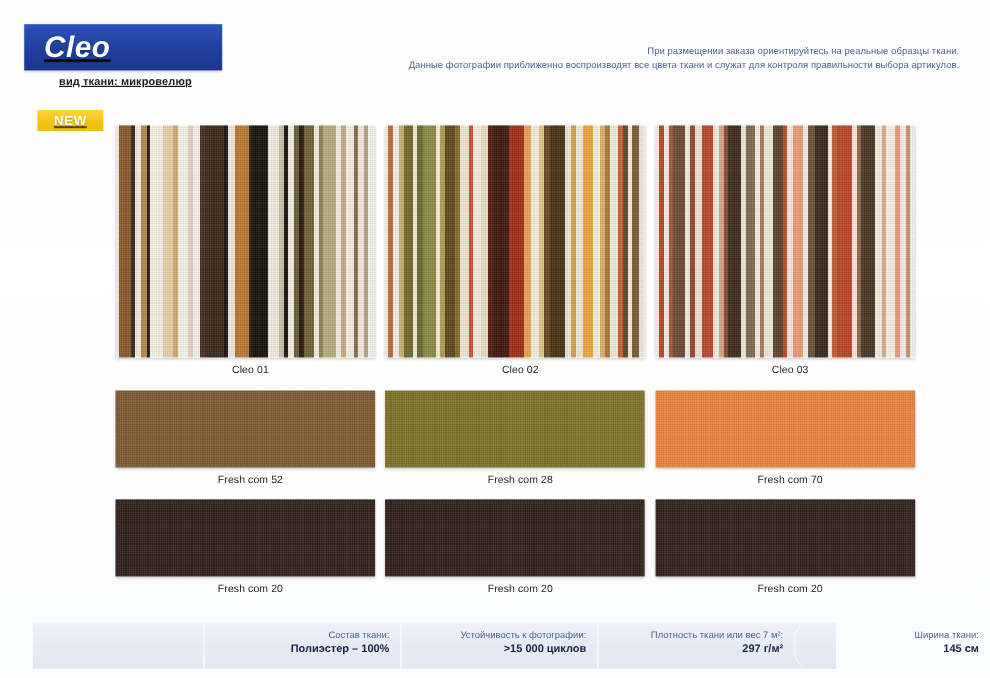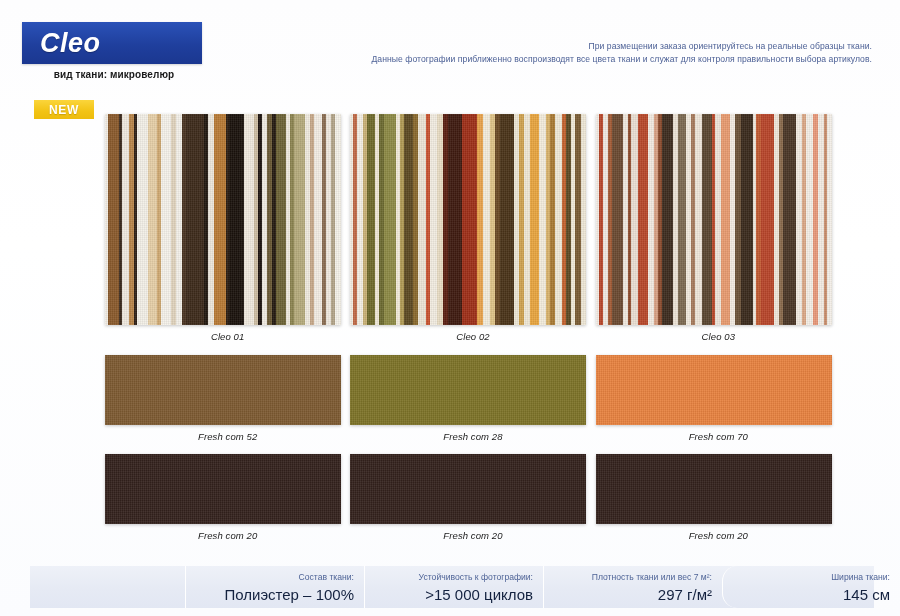--- a/index.html
+++ b/index.html
@@ -22,20 +22,21 @@
     height: 616px;
     background: linear-gradient(180deg, #fdfdfe 0%, #ffffff 40%, #fbfcfe 100%);
   }
 
   
   .brand-block {
     position: absolute;
     left: 22px;
     top: 22px;
     width: 184px;
+    text-decoration: underline;
   }
   .brand-plate {
     width: 180px;
     height: 42px;
     background: linear-gradient(180deg, #2b52b8 0%, #1f3f9d 55%, #1b3790 100%);
     display: flex;
     align-items: center;
     box-shadow: 0 1px 2px rgba(0,0,0,0.18);
   }
   .brand-name {
@@ -95,21 +96,20 @@
     left: 105px;
     top: 114px;
     width: 736px;
   }
   .swatch-row {
     display: flex;
     justify-content: space-between;
   }
   .swatch-cell {
     width: 284px;
-    font-style: italic;
   }
   .swatch-img {
     width: 236px;
     position: relative;
     box-shadow: 0 1px 3px rgba(0,0,0,0.22);
     background: #ccc;
     overflow: hidden;
   }
   .swatch-img.tall  { height: 211px; }
   .swatch-img.short { height: 70px; }
@@ -131,21 +131,21 @@
     letter-spacing: 0.1px;
   }
   .row-gap-1 { margin-bottom: 13px; }
   .row-gap-2 { margin-bottom: 12px; }
 
   
   .spec-bar {
     position: absolute;
     left: 30px;
     top: 566px;
-    width: 844px;
+    width: 730px;
     height: 42px;
     background: linear-gradient(180deg, #eef1f8 0%, #e6eaf4 55%, #e2e7f3 100%);
     display: flex;
   }
   .spec-spacer {
     flex: 0 0 155px;
   }
   .spec-cell {
     flex: 0 0 179px;
     border-left: 1px solid #ffffff;
@@ -158,22 +158,22 @@
     border-radius: 15px;
   }
   .spec-title {
     color: #4f6497;
     font-size: 8.6px;
     line-height: 1.35;
     white-space: nowrap;
   }
   .spec-value {
     color: #13213f;
-    font-size: 15px;
-    font-weight: normal;
+    font-size: 10px;
+    font-weight: bold;
     line-height: 1.45;
     white-space: nowrap;
   }
 </style>
 </head>
 <body>
 
 <div class="page">
 
   <div class="brand-block">

